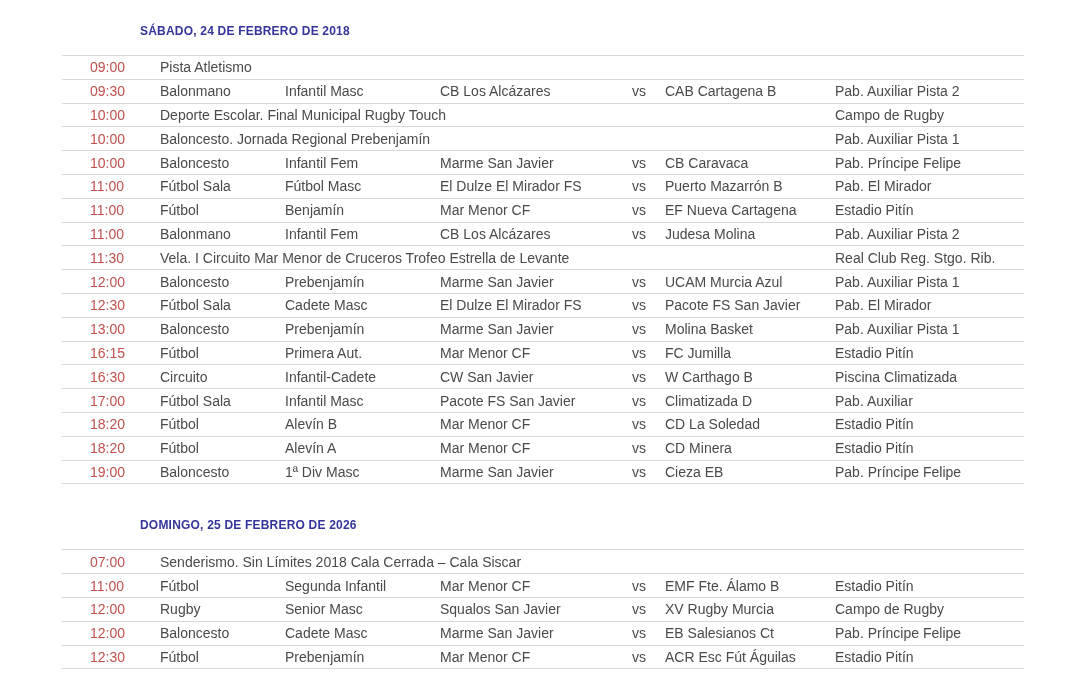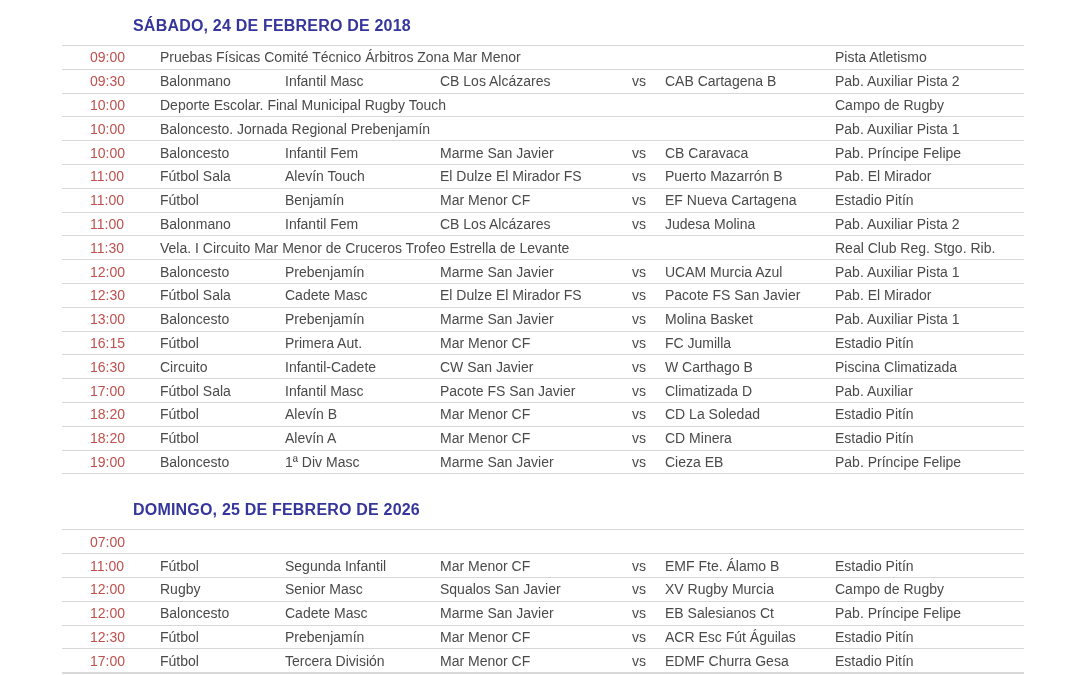--- a/index.html
+++ b/index.html
@@ -3,23 +3,23 @@
 <meta charset="utf-8">
 <style>
   html,body{margin:0;padding:0;}
   body{
     width:1080px;height:675px;overflow:hidden;background:#ffffff;
     font-family:"Liberation Sans","DejaVu Sans",sans-serif;
     -webkit-font-smoothing:antialiased;
   }
   .sheet{position:absolute;left:62px;top:0;width:962px;}
   .section-heading{
-    font-size:16px;font-weight:bold;letter-spacing:.2px;
+    font-size:12px;font-weight:bold;letter-spacing:.2px;
     color:var(--heading-color);
-    padding-left:68px;margin:3px;
+    padding-left:68px;margin:10px;
   }
   .heading-sat{padding-top:14px;padding-bottom:7px;}
   .heading-sun{padding-top:24px;padding-bottom:7px;}
   .rows{width:100%;}
   .row{
     display:grid;
     grid-template-columns:98px 125px 155px 190px 35px 170px 1fr;
     align-items:center;
     height:22.8px;
     border-top:1.5px solid var(--line-color);
@@ -37,21 +37,20 @@
   }
 </style>
 </head>
 <body style="--heading-color: #35359b; --time-color: #c0504d; --text-color: #4a4a4a; --line-color: #d8d8d8;">
 
 <div class="sheet">
   <h2 class="section-heading heading-sat">SÁBADO, 24 DE FEBRERO DE 2018</h2>
   <div class="rows">
       <div class="row">
         <div class="cell time">09:00</div>
-        <div class="cell desc">Pruebas Físicas Comité Técnico Árbitros Zona Mar Menor</div>
         <div class="cell venue">Pista Atletismo</div>
       </div>
       <div class="row">
         <div class="cell time">09:30</div>
         <div class="cell sport">Balonmano</div>
         <div class="cell category">Infantil Masc</div>
         <div class="cell home">CB Los Alcázares</div>
         <div class="cell vs">vs</div>
         <div class="cell away">CAB Cartagena B</div>
         <div class="cell venue">Pab. Auxiliar Pista 2</div>
@@ -71,21 +70,21 @@
         <div class="cell sport">Baloncesto</div>
         <div class="cell category">Infantil Fem</div>
         <div class="cell home">Marme San Javier</div>
         <div class="cell vs">vs</div>
         <div class="cell away">CB Caravaca</div>
         <div class="cell venue">Pab. Príncipe Felipe</div>
       </div>
       <div class="row">
         <div class="cell time">11:00</div>
         <div class="cell sport">Fútbol Sala</div>
-        <div class="cell category">Alevín Touch</div>
+        <div class="cell category">Fútbol Masc</div>
         <div class="cell home">El Dulze El Mirador FS</div>
         <div class="cell vs">vs</div>
         <div class="cell away">Puerto Mazarrón B</div>
         <div class="cell venue">Pab. El Mirador</div>
       </div>
       <div class="row">
         <div class="cell time">11:00</div>
         <div class="cell sport">Fútbol</div>
         <div class="cell category">Benjamín</div>
         <div class="cell home">Mar Menor CF</div>
@@ -187,20 +186,21 @@
         <div class="cell vs">vs</div>
         <div class="cell away">Cieza EB</div>
         <div class="cell venue">Pab. Príncipe Felipe</div>
       </div>
     </div>
 
   <h2 class="section-heading heading-sun">DOMINGO, 25 DE FEBRERO DE 2026</h2>
   <div class="rows">
       <div class="row">
         <div class="cell time">07:00</div>
+        <div class="cell desc">Senderismo. Sin Límites 2018  Cala Cerrada – Cala Siscar</div>
         <div class="cell venue"></div>
       </div>
       <div class="row">
         <div class="cell time">11:00</div>
         <div class="cell sport">Fútbol</div>
         <div class="cell category">Segunda Infantil</div>
         <div class="cell home">Mar Menor CF</div>
         <div class="cell vs">vs</div>
         <div class="cell away">EMF Fte. Álamo B</div>
         <div class="cell venue">Estadio Pitín</div>

